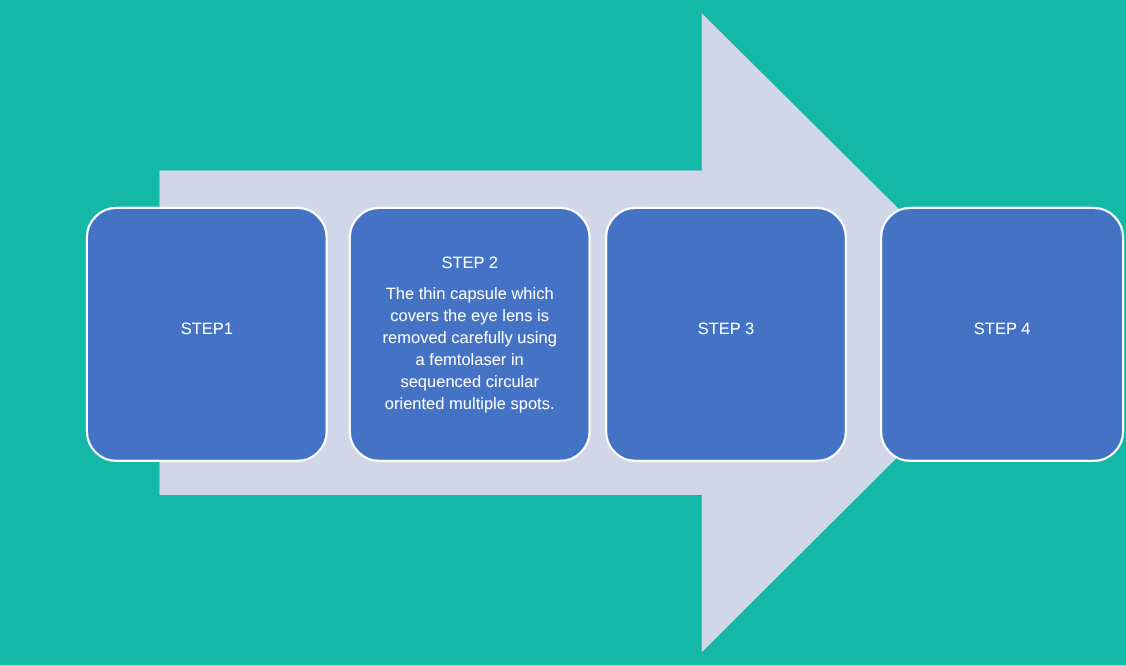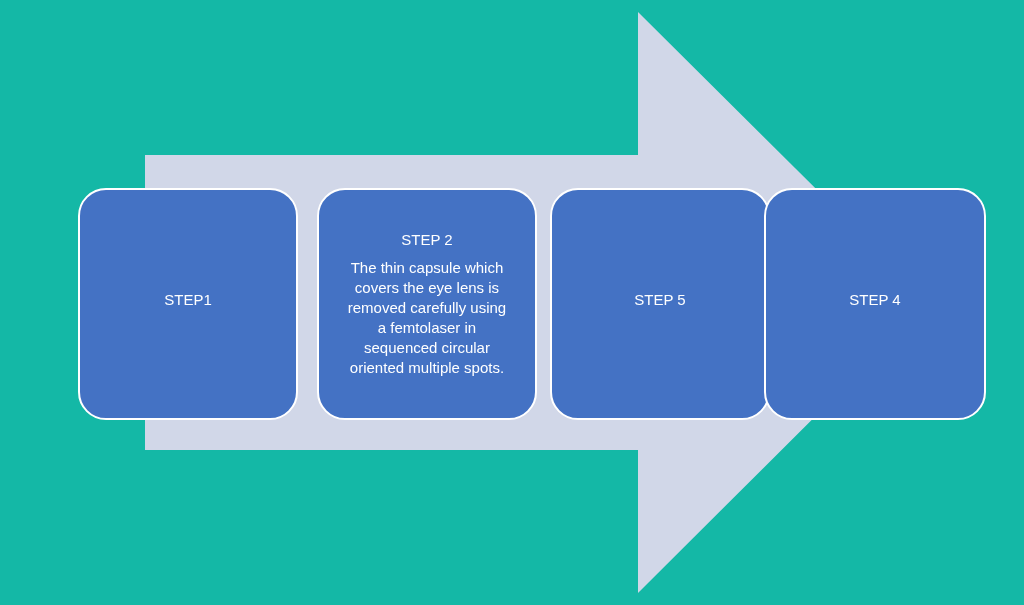--- a/index.html
+++ b/index.html
@@ -44,21 +44,21 @@
   }
   .step-card .step-title {
     margin-bottom: 8px;
   }
   .step-card .step-body {
     white-space: pre-line;
   }
   .card-1 { left: 78px;  }
   .card-2 { left: 304px; margin-left: 13px; }
   .card-3 { left: 550px; }
-  .card-4 { left: 764px; width: 222px; text-align: center; }
+  .card-4 { left: 800px; width: 222px; text-align: center; }
 </style>
 </head>
 <body>
 
 <div class="stage">
 
   <svg class="arrow-svg" viewBox="0 0 1024 605" aria-hidden="true">
     <polygon points="145,155 638,155 638,12 930,302 638,593 638,450 145,450" fill="#D1D7E8"></polygon>
   </svg>
 
@@ -70,20 +70,20 @@
     <div class="step-title">STEP 2</div>
     <div class="step-body">The thin capsule which
 covers the eye lens is
 removed carefully using
 a femtolaser in
 sequenced circular
 oriented multiple spots.</div>
   </div>
 
   <div class="step-card card-3">
-    <div class="step-title">STEP 5</div>
+    <div class="step-title">STEP 3</div>
   </div>
 
   <div class="step-card card-4">
     <div class="step-title">STEP 4</div>
   </div>
 
 </div>
 
 </body></html>

